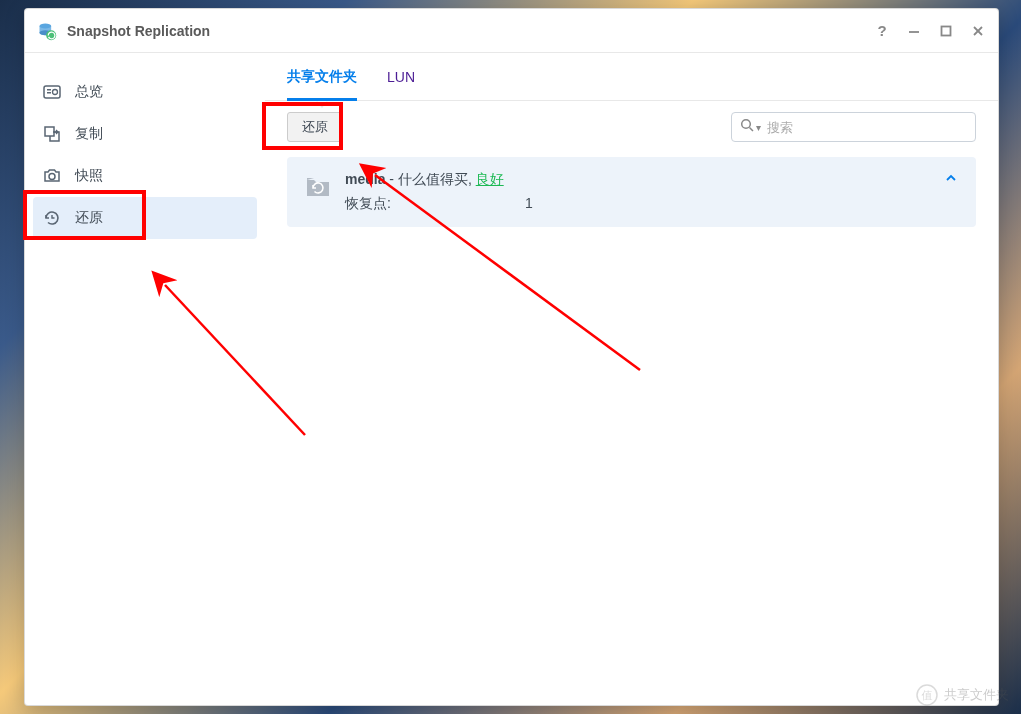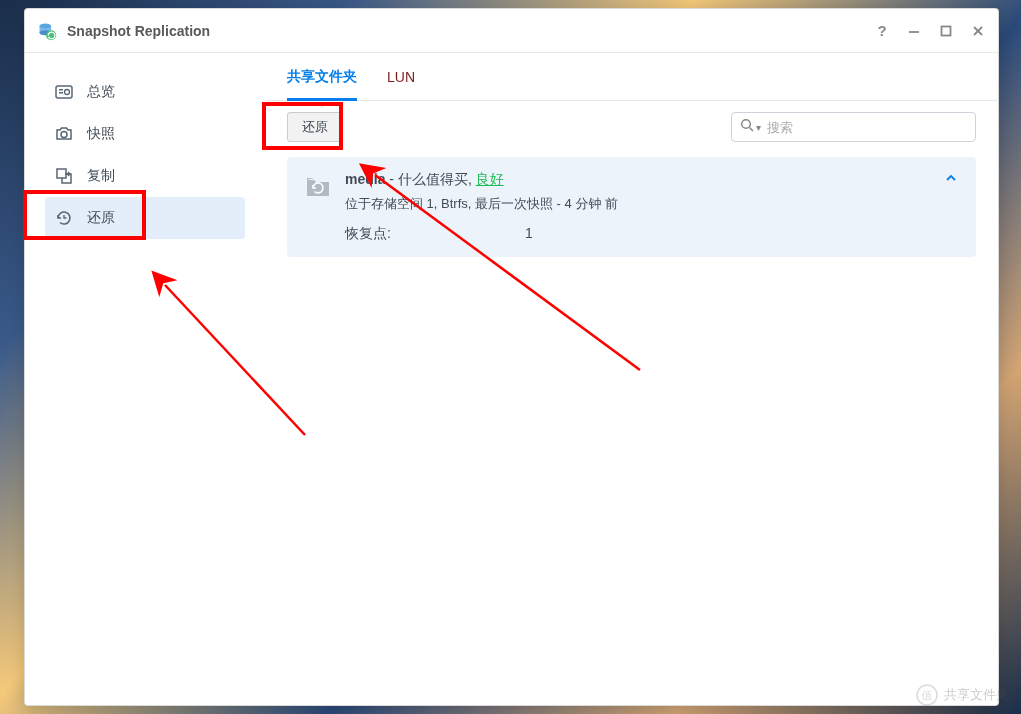--- a/index.html
+++ b/index.html
@@ -60,21 +60,21 @@
       color: #888;
       cursor: pointer;
       font-size: 18px;
     }
     .body {
       flex: 1;
       display: flex;
     }
     .sidebar {
       width: 240px;
-      padding: 18px 20px;
+      padding: 18px 8px;
     }
     .nav-item {
       height: 42px;
       display: flex;
       align-items: center;
       padding: 0 10px;
       border-radius: 4px;
       color: #414b55;
       font-size: 14px;
       cursor: pointer;
@@ -128,21 +128,21 @@
       align-items: center;
       padding: 0 22px;
       gap: 30px;
       border-bottom: 1px solid #e8e8e8;
     }
     .tab {
       height: 100%;
       display: flex;
       align-items: center;
       font-size: 14px;
-      color: #7f1d1d;
+      color: #4c1d95;
       cursor: pointer;
       position: relative;
     }
     .tab.active {
       color: #057feb;
       font-weight: 700;
     }
     .tab.active::after {
       content: '';
       position: absolute;
@@ -323,35 +323,35 @@
               <rect x="4" y="6" width="4" height="1.5" fill="#5a6673"></rect>
               <rect x="4" y="9" width="4" height="1.5" fill="#5a6673"></rect>
               <circle cx="12" cy="9" r="2.5" fill="none" stroke="#5a6673" stroke-width="1.3"></circle>
             </svg>
         </span>
         <span>总览</span>
       </div>
       <div class="nav-item">
         <span class="nav-icon">
           <svg width="18" height="18" viewBox="0 0 18 18">
-              <path d="M2 5 h3 l1.5-2 h5 l1.5 2 h3 v9 h-14 z" fill="none" stroke="#5a6673" stroke-width="1.5"></path>
-              <circle cx="9" cy="9.5" r="3" fill="none" stroke="#5a6673" stroke-width="1.5"></circle>
-            </svg>
-        </span>
-        <span>快照</span>
-      </div>
-      <div class="nav-item">
-        <span class="nav-icon">
-          <svg width="18" height="18" viewBox="0 0 18 18">
               <rect x="2" y="2" width="9" height="9" fill="none" stroke="#5a6673" stroke-width="1.5"></rect>
               <path d="M7 11 v5 h9 v-9 h-5" fill="none" stroke="#5a6673" stroke-width="1.5"></path>
               <path d="M10 7 h5 M13 5 l2 2 l-2 2" fill="none" stroke="#5a6673" stroke-width="1.3"></path>
             </svg>
         </span>
         <span>复制</span>
+      </div>
+      <div class="nav-item">
+        <span class="nav-icon">
+          <svg width="18" height="18" viewBox="0 0 18 18">
+              <path d="M2 5 h3 l1.5-2 h5 l1.5 2 h3 v9 h-14 z" fill="none" stroke="#5a6673" stroke-width="1.5"></path>
+              <circle cx="9" cy="9.5" r="3" fill="none" stroke="#5a6673" stroke-width="1.5"></circle>
+            </svg>
+        </span>
+        <span>快照</span>
       </div>
       <div class="nav-item active">
         <span class="nav-icon">
           <svg width="18" height="18" viewBox="0 0 18 18">
               <path d="M3 9 a6 6 0 1 1 2 4.5" fill="none" stroke="#5a6673" stroke-width="1.6"></path>
               <path d="M3 6 v3 h3" fill="none" stroke="#5a6673" stroke-width="1.6"></path>
               <path d="M9 6 v3 h2.5" fill="none" stroke="#5a6673" stroke-width="1.4"></path>
             </svg>
         </span>
         <span>还原</span>
@@ -391,21 +391,20 @@
             <svg width="26" height="26" viewBox="0 0 26 26">
                 <path d="M2 7 h7 l2 2 h13 v14 h-22 z M2 7 v-2 h7" fill="#b2bac4"></path>
                 <path d="M8 15 a5 5 0 1 1 1.5 3.5 M8 12 v3 h3" fill="none" stroke="#fff" stroke-width="1.6"></path>
               </svg>
           </div>
           <div class="folder-info">
             <div class="folder-line1">
               <span class="folder-name">media</span><span> - </span><span>什么值得买,</span>
               <span class="folder-status">良好</span>
             </div>
-            <div class="folder-line2">位于存储空间 1, Btrfs, 最后一次快照 - 4 分钟 前</div>
             <div class="folder-line3">
               <span class="recovery-label">恢复点:</span>
               <span>1</span>
             </div>
           </div>
           <div class="chevron">
             <svg width="14" height="14" viewBox="0 0 14 14">
                 <path d="M3 9 l4-4 l4 4" fill="none" stroke="#057feb" stroke-width="1.8"></path>
               </svg>
           </div>

